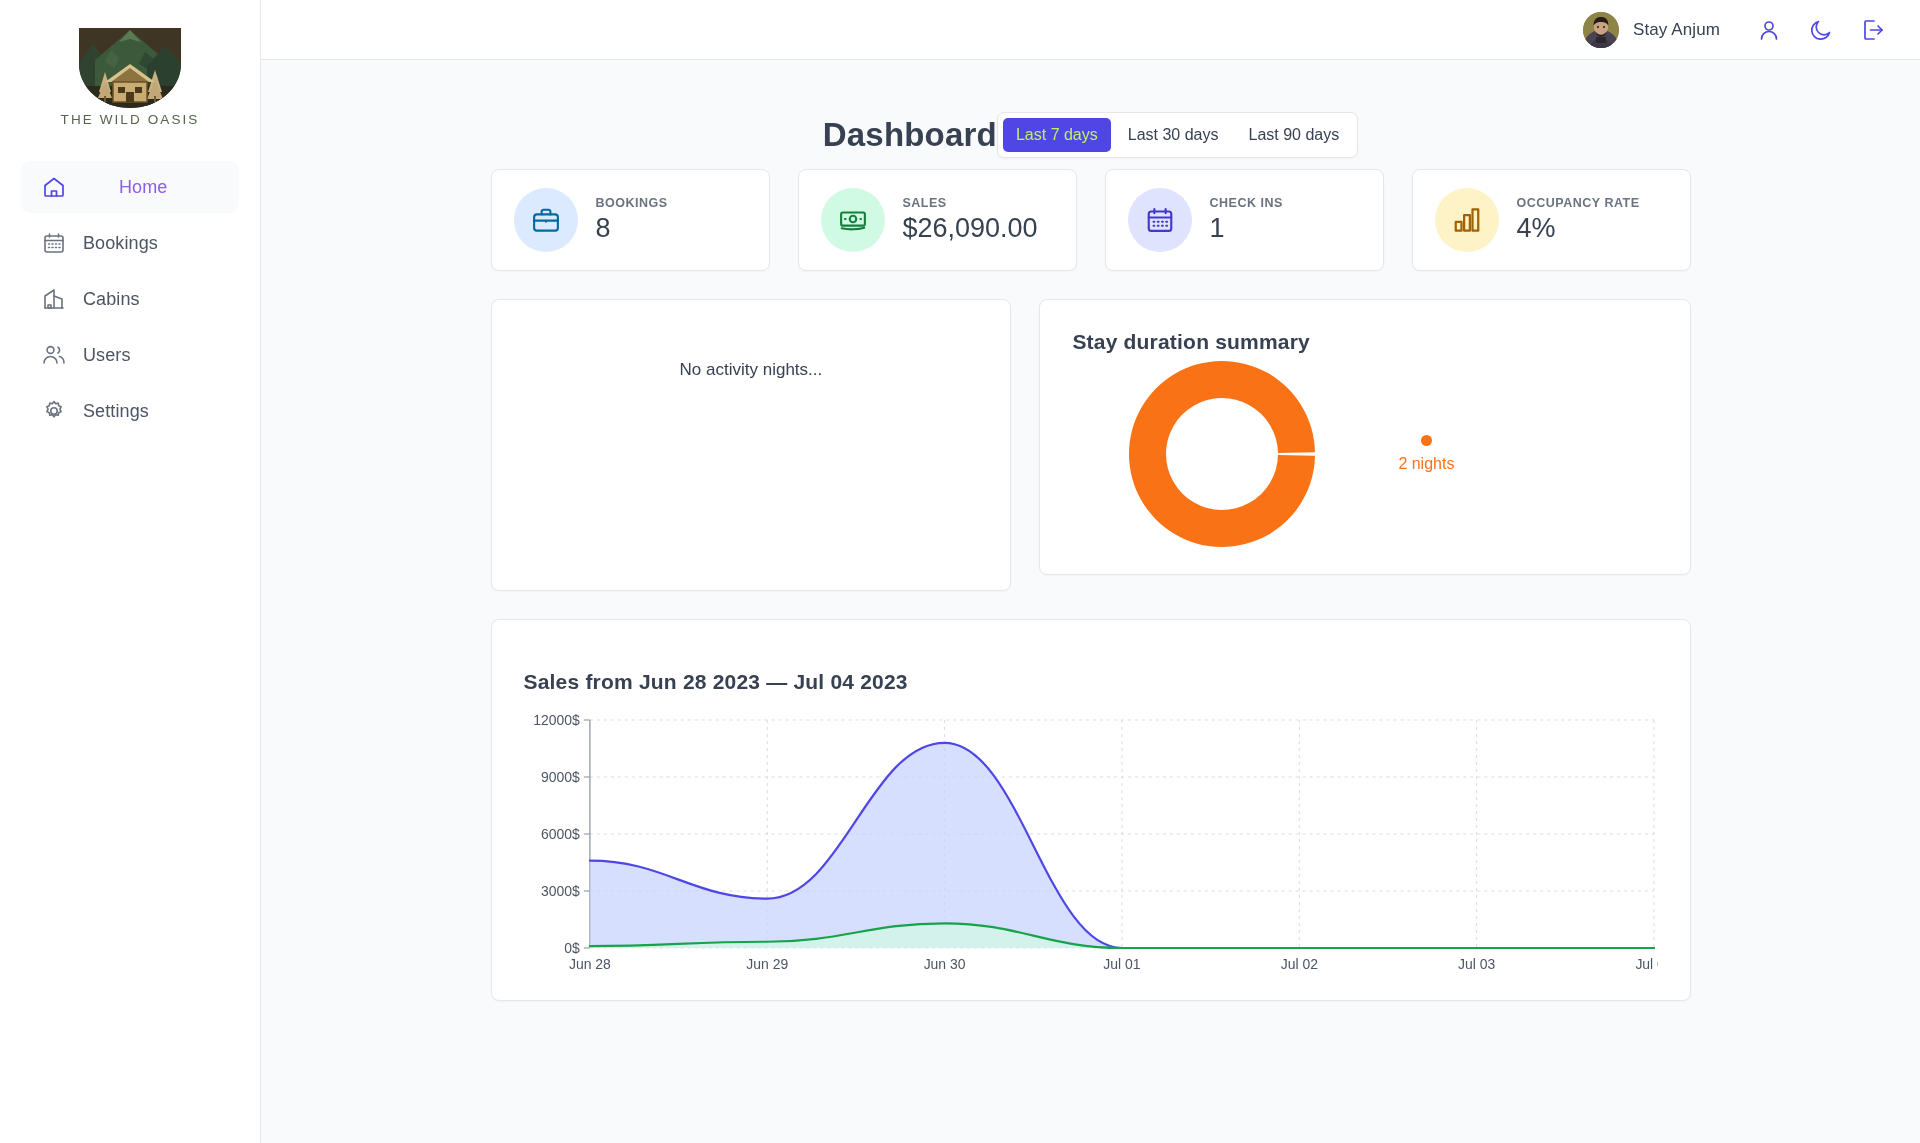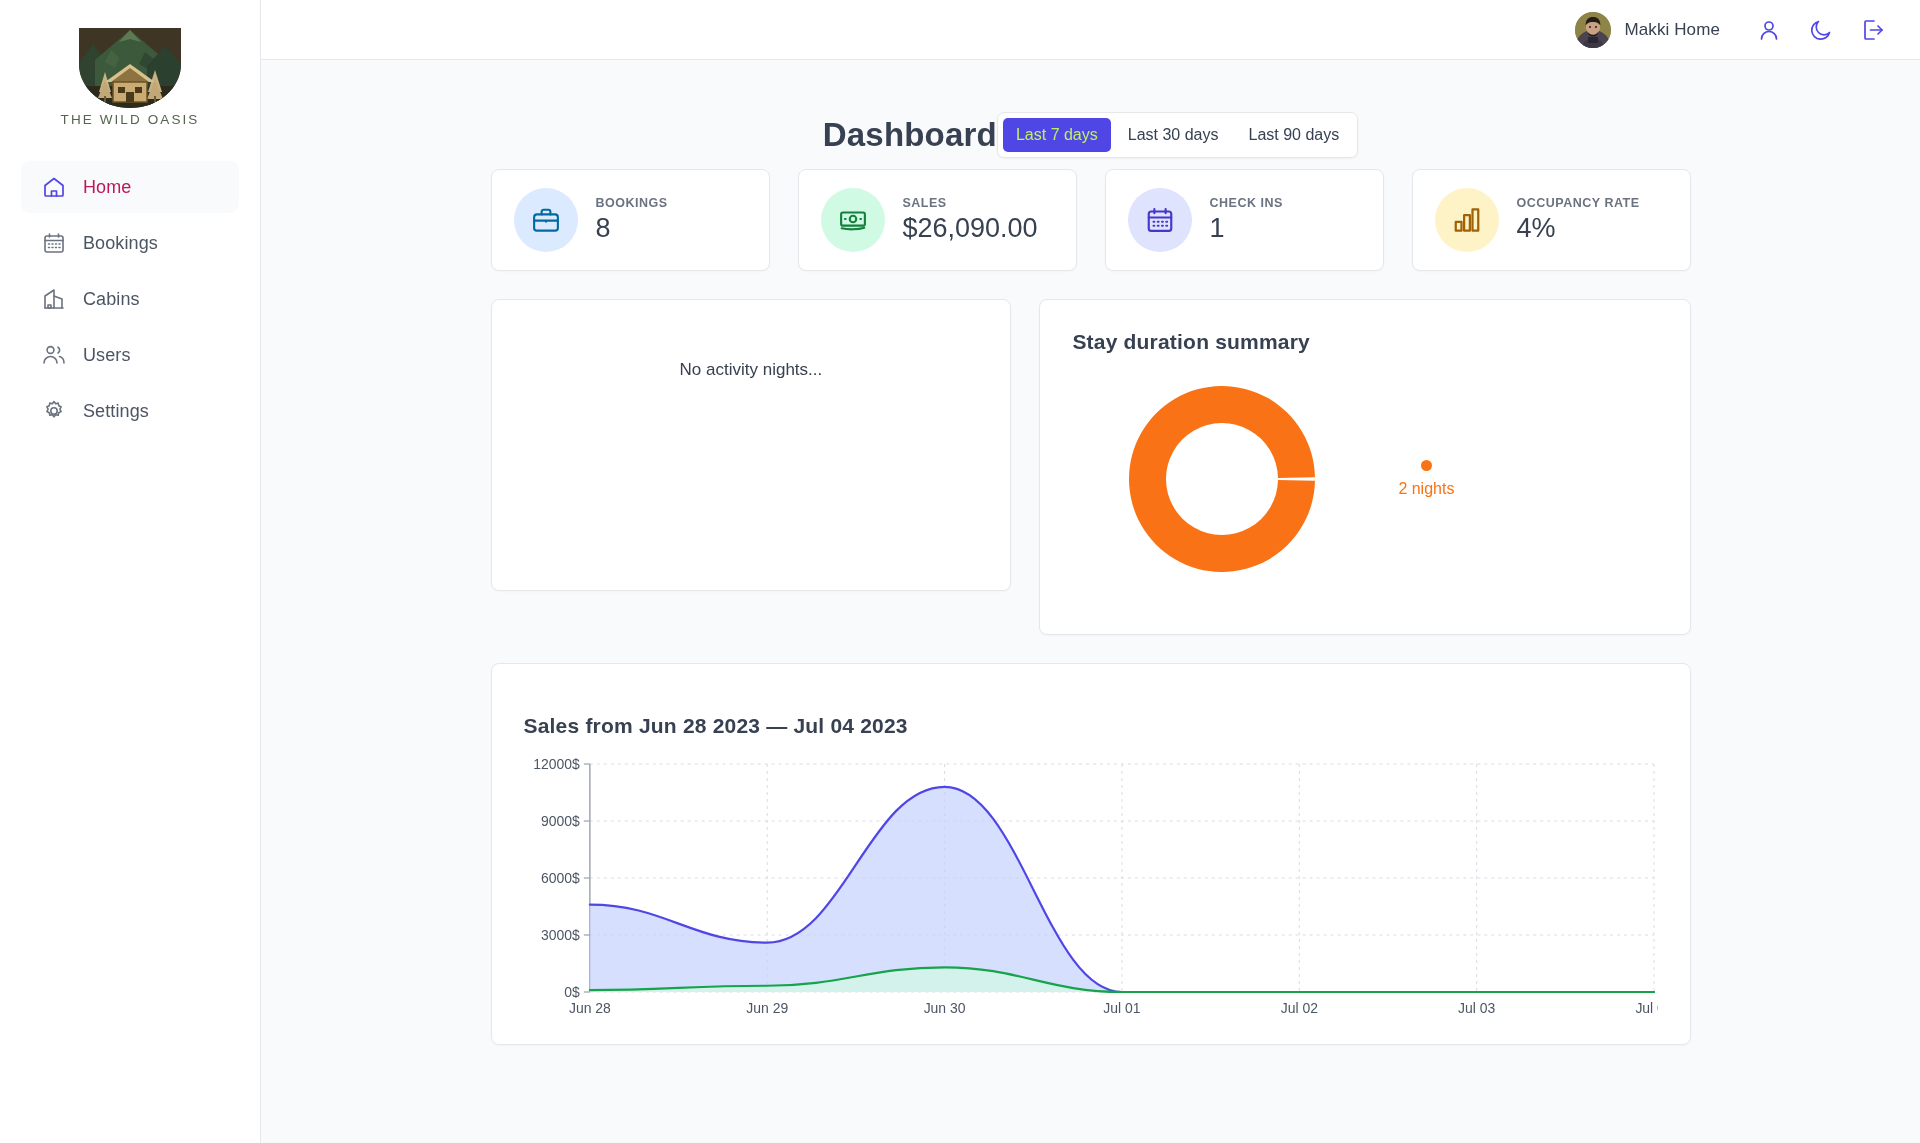--- a/index.html
+++ b/index.html
@@ -96,21 +96,21 @@
     border-radius: 9px;
     cursor: pointer;
     text-decoration: none;
   }
   .nav-item.active { background: #f9fafb; }
   .nav-item .nav-label {
     font-size: 18px;
     color: #4b5563;
     letter-spacing: .1px;
   }
-  .nav-item.active .nav-label { color: #be185d; font-weight: 500; }
+  .nav-item.active .nav-label { color: #8b5cf6; font-weight: 500; margin-left: 36px; }
   .nav-ico { width: 26px; height: 26px; display:flex; align-items:center; justify-content:center; flex:none;}
   .nav-ico svg { display:block; }
 
   
   .main {
     grid-column: 2;
     grid-row: 2;
     padding: 40px 0 0 0;
     overflow: hidden;
   }
@@ -219,21 +219,21 @@
     color: #374151;
     letter-spacing: .2px;
   }
   .today-card { height: 292px; display: flex; flex-direction: column; }
   .today-empty {
     font-size: 17px;
     color: #374151;
     text-align: center;
     margin-top: 30px;
   }
-  .stay-card { height: 336px; display: flex; flex-direction: column; }
+  .stay-card { height: 276px; display: flex; flex-direction: column; }
   .donut-row {
     flex: 1;
     display: flex;
     align-items: center;
     gap: 0;
   }
   .donut-holder { width: 300px; display:flex; justify-content:center; align-items:center; }
   .legend { display: flex; flex-direction: column; gap: 10px; padding-left: 26px;}
   .legend-item { display:flex; align-items:center; gap: 9px; flex-direction: column; }
   .legend-dot { width: 11px; height: 11px; border-radius: 50%; flex:none; }
@@ -357,21 +357,21 @@
           <path d="M0 36 a18 18 0 0 1 36 0 Z" fill="#4a4352"></path>
           <path d="M7 36 c1.5-7 5-9.5 11-9.5 s9.5 2.5 11 9.5 Z" fill="#3c3846"></path>
           <path d="M13 25 h10 v6 h-10 Z" fill="#2a2730"></path>
           <ellipse cx="18" cy="15" rx="7.2" ry="8" fill="#caa182"></ellipse>
           <path d="M10.6 13.5 c0-6 3-8.4 7.4-8.4 s7.4 2.4 7.4 8.4 c-1.6-2.4-3.2-3.6-7.4-3.6 s-5.8 1.2-7.4 3.6 Z" fill="#241d17"></path>
           <path d="M12.5 19.4 c1.6 2.4 3.2 3.4 5.5 3.4 s3.9-1 5.5-3.4 c-.6 3.4-2.6 5-5.5 5 s-4.9-1.6-5.5-5 Z" fill="#241d17"></path>
           <circle cx="15" cy="15" r="1" fill="#241d17"></circle>
           <circle cx="21" cy="15" r="1" fill="#241d17"></circle>
         </svg>
       </span>
-      <span class="user-name">Makki Home</span>
+      <span class="user-name">Stay Anjum</span>
     </div>
 
     <button class="hdr-btn">
       <svg width="24" height="24" viewBox="0 0 24 24" fill="none" stroke="#4f46e5" stroke-width="1.7" stroke-linecap="round" stroke-linejoin="round">
         <circle cx="12" cy="8" r="4"></circle>
         <path d="M4.5 21 a7.5 7.5 0 0 1 15 0"></path>
       </svg>
     </button>
 
     <button class="hdr-btn">

